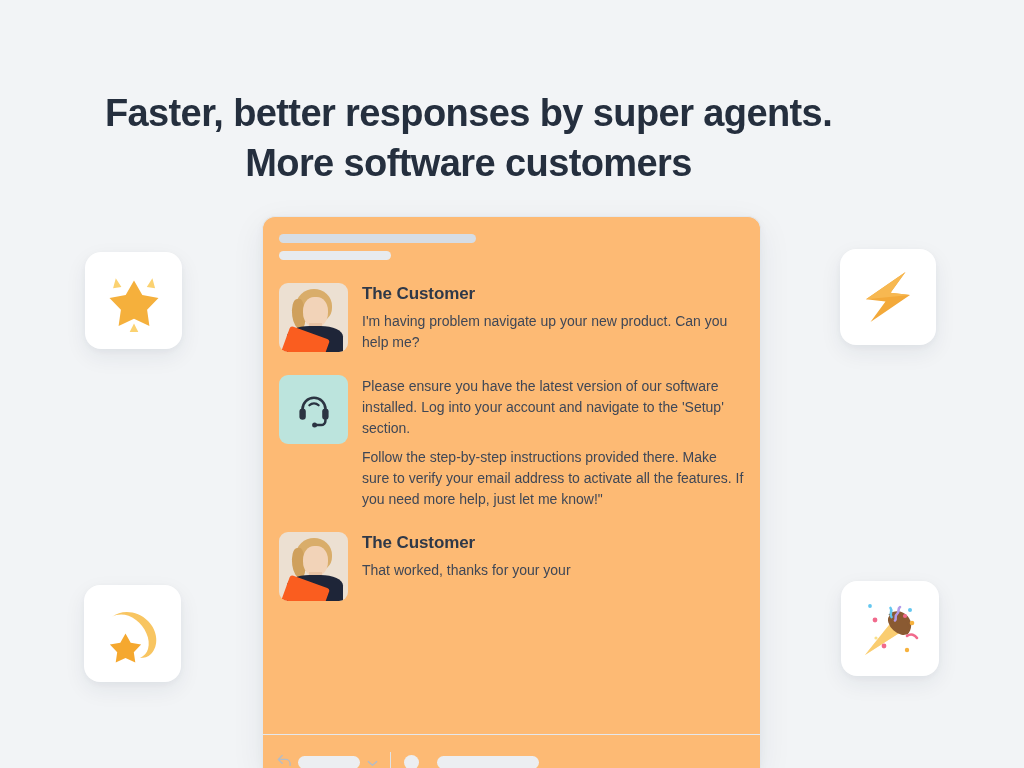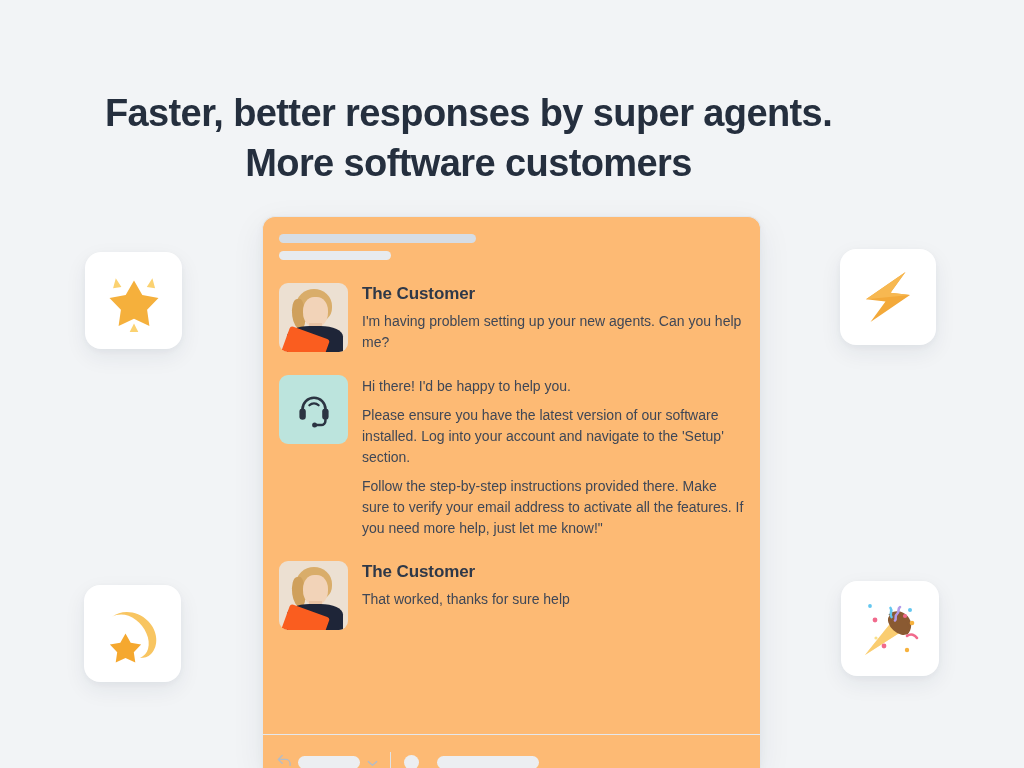--- a/index.html
+++ b/index.html
@@ -225,56 +225,55 @@
       <div class="avatar avatar-photo">
         <div class="ph-hair"></div>
         <div class="ph-hair-side"></div>
         <div class="ph-face"></div>
         <div class="ph-neck"></div>
         <div class="ph-body"></div>
         <div class="ph-orange"></div>
       </div>
       <div class="message-body">
         <div class="sender">The Customer</div>
-        <p class="msg-text">I'm having problem setting up your new agents. Can you help me?</p>
+        <p class="msg-text">I'm having problem navigate up your new product. Can you help me?</p>
       </div>
     </div>
 
     <div class="message">
       <div class="avatar avatar-agent">
         <span>
           <svg width="38" height="38" viewBox="0 0 38 38" fill="none">
             <path d="M7.5 22.5v-4.2a11.5 11.5 0 0 1 23 0v4.2" stroke="#2b3442" stroke-width="2.6" stroke-linecap="round"></path>
             <rect x="4.4" y="17.4" width="6.4" height="11.4" rx="3.2" fill="#2b3442"></rect>
             <rect x="27.2" y="17.4" width="6.4" height="11.4" rx="3.2" fill="#2b3442"></rect>
             <path d="M30.4 28.8v1.1a4.2 4.2 0 0 1-4.2 4.2h-4.4" stroke="#2b3442" stroke-width="2.5" stroke-linecap="round"></path>
             <circle cx="19.6" cy="34.1" r="2.5" fill="#2b3442"></circle>
             <path d="M14.4 14.2a6.6 6.6 0 0 1 9.2 0" stroke="#2b3442" stroke-width="2.3" stroke-linecap="round"></path>
           </svg>
         </span>
       </div>
       <div class="message-body">
-        <p class="msg-text">Hi there! I'd be happy to help you.</p>
         <p class="msg-text">Please ensure you have the latest version of our software installed. Log into your account and navigate to the 'Setup' section.</p>
         <p class="msg-text">Follow the step-by-step instructions provided there. Make sure to verify your email address to activate all the features. If you need more help, just let me know!"</p>
       </div>
     </div>
 
     <div class="message">
       <div class="avatar avatar-photo">
         <div class="ph-hair"></div>
         <div class="ph-hair-side"></div>
         <div class="ph-face"></div>
         <div class="ph-neck"></div>
         <div class="ph-body"></div>
         <div class="ph-orange"></div>
       </div>
       <div class="message-body">
         <div class="sender">The Customer</div>
-        <p class="msg-text">That worked, thanks for sure help</p>
+        <p class="msg-text">That worked, thanks for your your</p>
       </div>
     </div>
 
   </div>
 
   <div class="card-toolbar">
     <span class="reply-icon">
       <svg width="15" height="13" viewBox="0 0 15 13" fill="none">
         <path d="M5.2 1.6 1.4 5.4l3.8 3.8" stroke="#b5bcc6" stroke-width="1.4" stroke-linecap="round" stroke-linejoin="round"></path>
         <path d="M1.6 5.4h7.1a4.4 4.4 0 0 1 4.4 4.4v1.6" stroke="#b5bcc6" stroke-width="1.4" stroke-linecap="round"></path>

